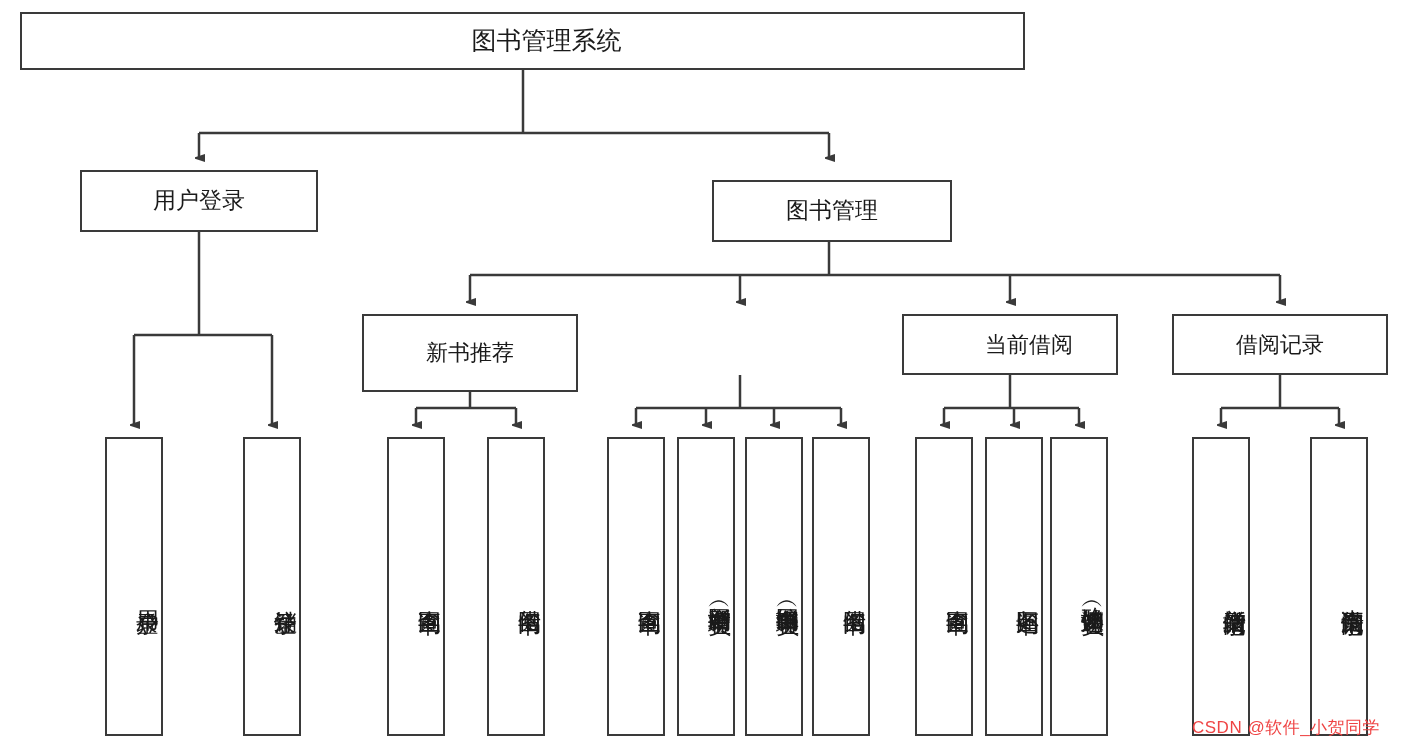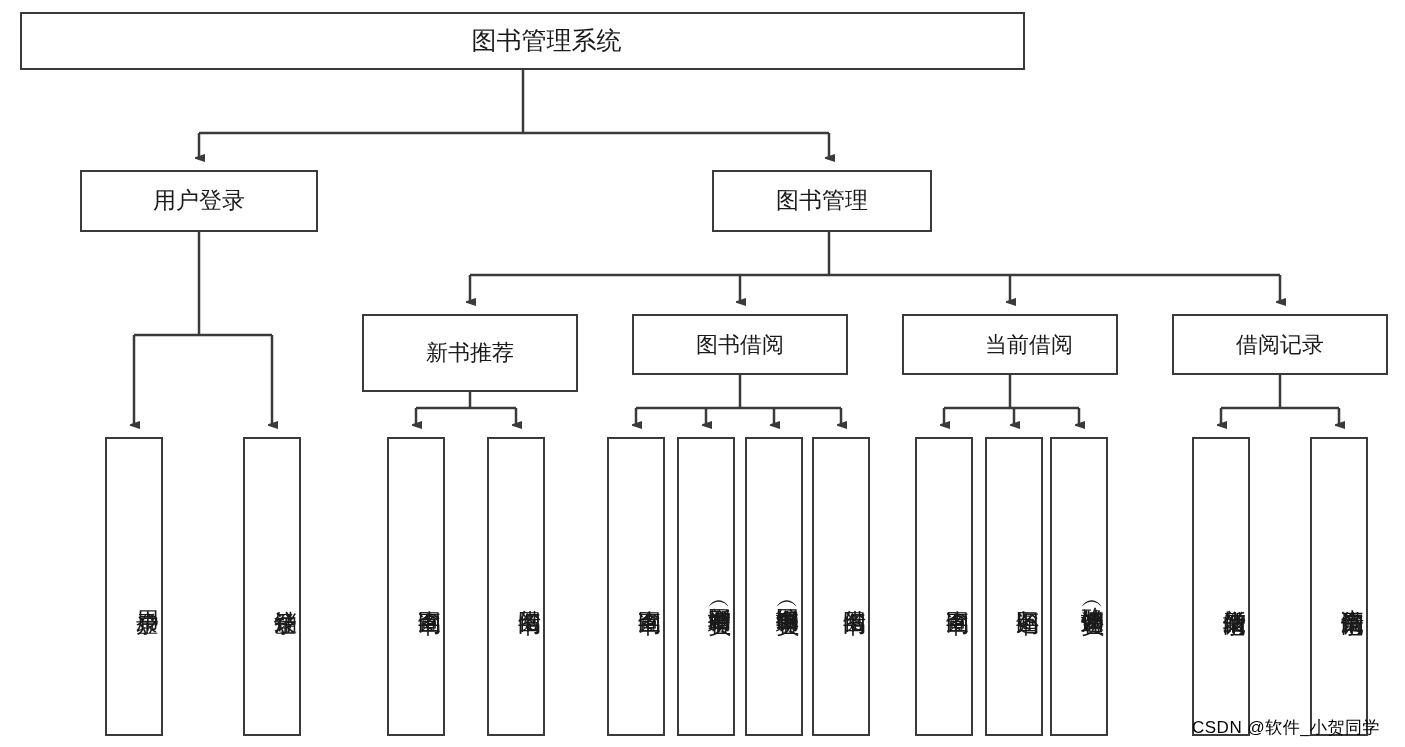--- a/index.html
+++ b/index.html
@@ -57,21 +57,21 @@
     letter-spacing: 1px;
   }
   .node.leaf .vtext {
     writing-mode: vertical-rl;
     text-orientation: upright;
     display: block;
   }
   .watermark {
     position: absolute;
     font-size: 17px;
-    color: #000000;
+    color: #ef4444;
     white-space: nowrap;
     letter-spacing: 0.5px;
   }
 </style>
 </head>
 <body>
 
 <div id="canvas">
 
   <svg class="edges" viewBox="0 0 1405 747">
@@ -127,29 +127,26 @@
     </g>
   </svg>
 
   <div class="node root" style="left:20px; top:12px; width:1005px; height:58px;">
     <span>图书管理系统</span>
   </div>
 
   <div class="node lvl1" style="left:80px; top:170px; width:238px; height:62px;">
     <span>用户登录</span>
   </div>
-  <div class="node lvl1" style="left:712px; top:170px; width:220px; height:62px;">
+  <div class="node lvl1" style="left:712px; top:180px; width:240px; height:62px;">
     <span>图书管理</span>
   </div>
 
   <div class="node lvl2" style="left:362px; top:314px; width:216px; height:78px;">
     <span>新书推荐</span>
-  </div>
-  <div class="node lvl2" style="left:632px; top:314px; width:216px; height:61px;">
-    <span>图书借阅</span>
   </div>
   <div class="node lvl2" style="left:902px; top:314px; width:216px; height:61px;padding-left:38px;">
     <span>当前借阅</span>
   </div>
   <div class="node lvl2" style="left:1172px; top:314px; width:216px; height:61px;text-align:center;">
     <span>借阅记录</span>
   </div>
 
   <div class="node leaf" style="left:105px; top:437px; width:58px; height:299px;">
     <span class="vtext">用户登录</span>

